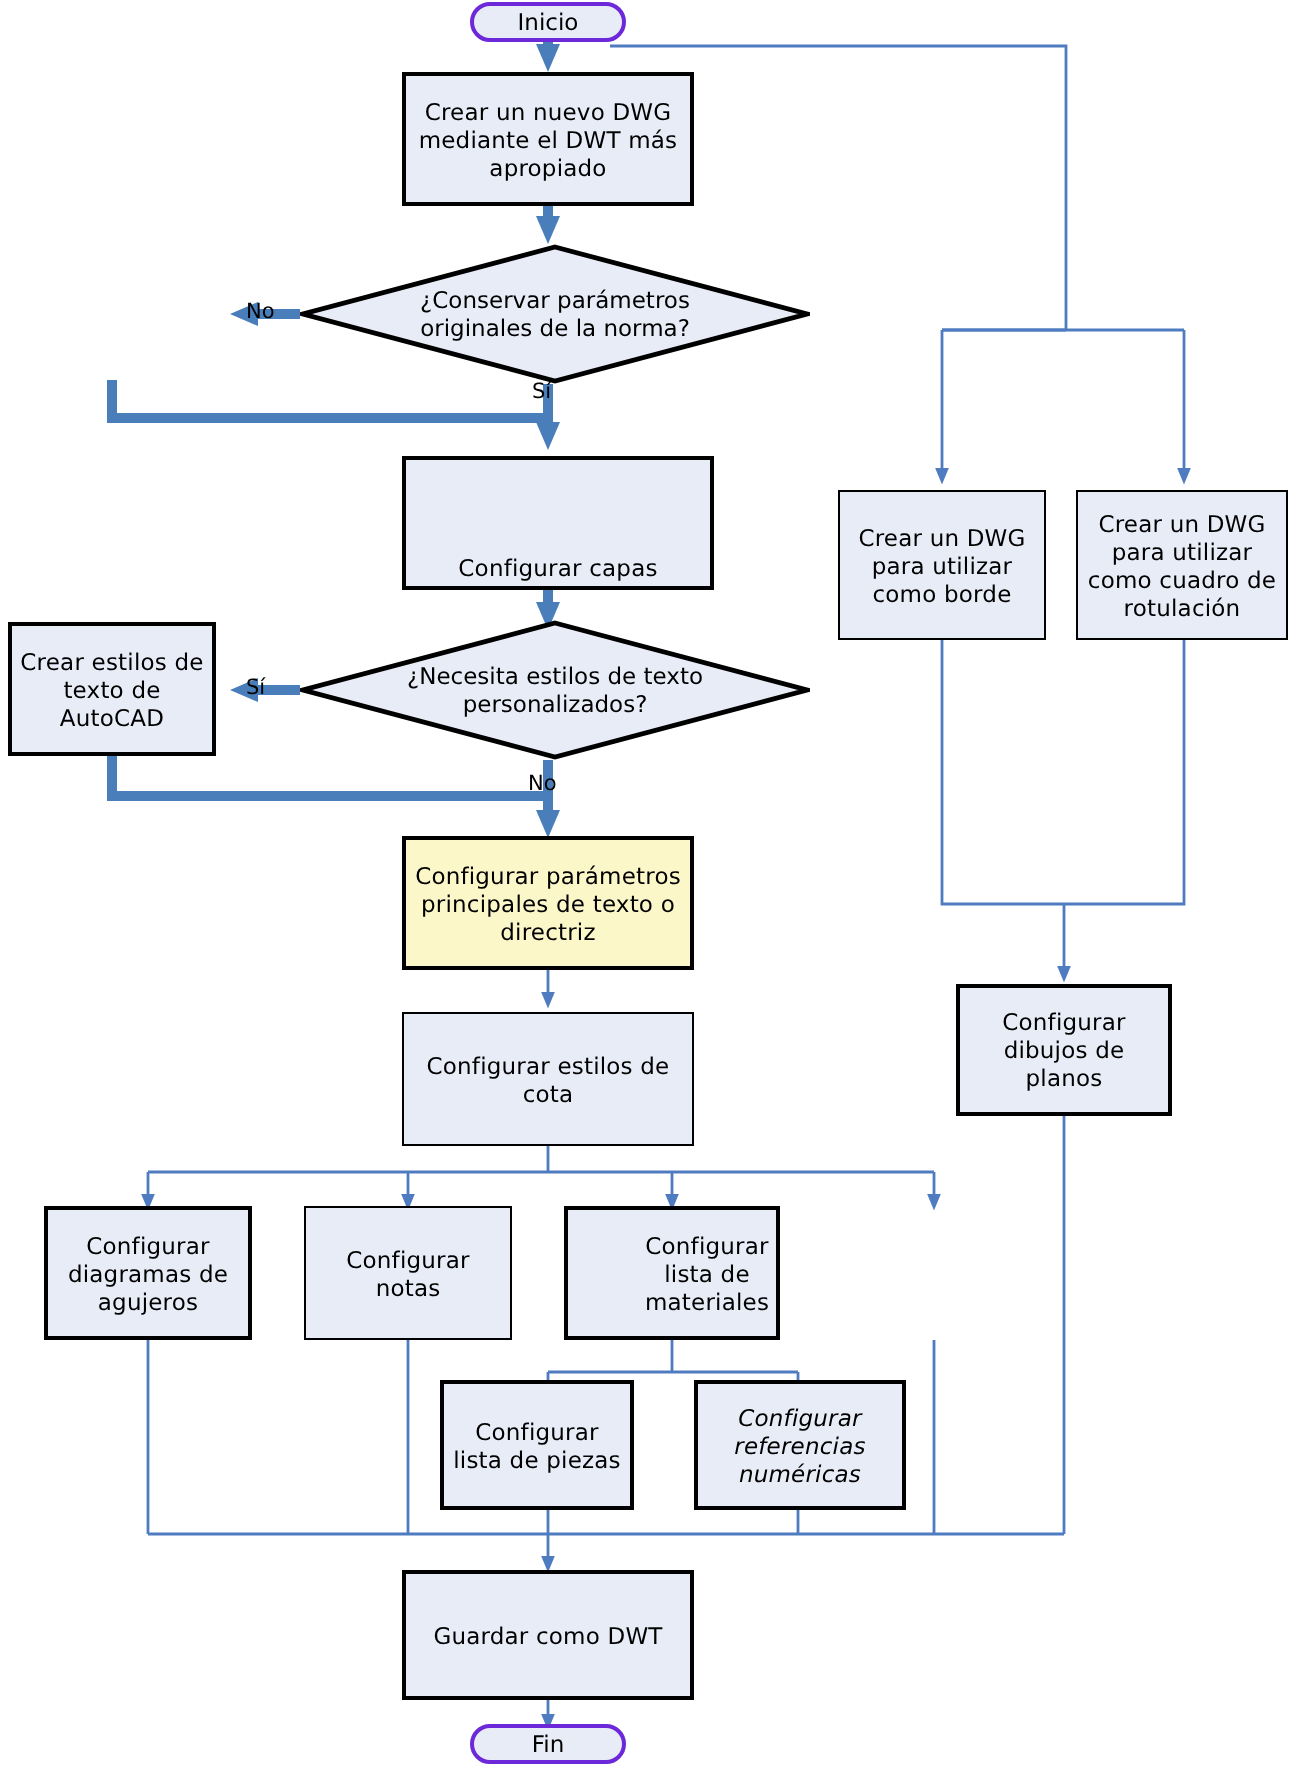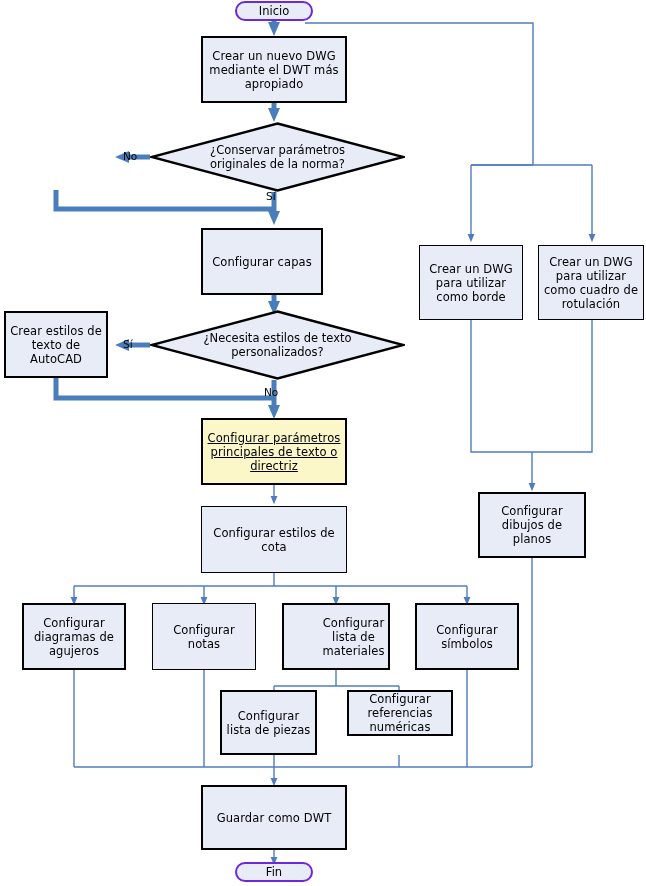--- a/index.html
+++ b/index.html
@@ -167,64 +167,61 @@
   </div>
 
   <div class="diamond" style="left:150px;top:122px;width:255px;height:70px;">
     <svg width="255" height="70" viewBox="0 0 255 70" xmlns="http://www.w3.org/2000/svg">
       <polygon points="127.5,1.5 253.5,35 127.5,68.5 1.5,35" fill="#e8ecf7" stroke="#000000" stroke-width="2.4"></polygon>
     </svg>
     <div class="dlabel">¿Conservar parámetros originales de la norma?</div>
   </div>
 
 
-  <div class="node" style="left:201px;top:228px;width:122px;height:67px;">
+  <div class="node" style="left:201px;top:228px;width:156px;height:67px;align-items:flex-end;">
     <span>Configurar capas</span>
   </div>
 
   <div class="diamond" style="left:150px;top:310px;width:255px;height:70px;">
     <svg width="255" height="70" viewBox="0 0 255 70" xmlns="http://www.w3.org/2000/svg">
       <polygon points="127.5,1.5 253.5,35 127.5,68.5 1.5,35" fill="#e8ecf7" stroke="#000000" stroke-width="2.4"></polygon>
     </svg>
     <div class="dlabel">¿Necesita estilos de texto personalizados?</div>
   </div>
 
   <div class="node" style="left:4px;top:311px;width:104px;height:67px;">
     <span>Crear estilos de texto de AutoCAD</span>
   </div>
 
-  <div class="node highlight" style="left:201px;top:418px;width:146px;height:67px;text-decoration:underline;">
+  <div class="node highlight" style="left:201px;top:418px;width:146px;height:67px;">
     <span>Configurar parámetros principales de texto o directriz</span>
   </div>
 
   <div class="node" style="left:22px;top:603px;width:104px;height:67px;">
     <span>Configurar diagramas de agujeros</span>
   </div>
 
   <div class="node thin" style="left:201px;top:506px;width:146px;height:67px;">
     <span>Configurar estilos de cota</span>
   </div>
 
   <div class="node thin" style="left:152px;top:603px;width:104px;height:67px;">
     <span>Configurar notas</span>
   </div>
 
   <div class="node" style="left:282px;top:603px;width:108px;height:67px;padding-left:39px;">
     <span>Configurar lista de materiales</span>
   </div>
 
-  <div class="node" style="left:415px;top:603px;width:104px;height:67px;">
-    <span>Configurar símbolos</span>
-  </div>
 
   <div class="node" style="left:220px;top:690px;width:97px;height:65px;">
     <span>Configurar lista de piezas</span>
   </div>
 
-  <div class="node" style="left:347px;top:690px;width:106px;height:46px;">
+  <div class="node" style="left:347px;top:690px;width:106px;height:65px;font-style:italic;">
     <span>Configurar referencias numéricas</span>
   </div>
 
   <div class="node thin" style="left:419px;top:245px;width:104px;height:75px;">
     <span>Crear un DWG para utilizar como borde</span>
   </div>
 
   <div class="node thin" style="left:538px;top:245px;width:106px;height:75px;">
     <span>Crear un DWG para utilizar como cuadro de rotulación</span>
   </div>

